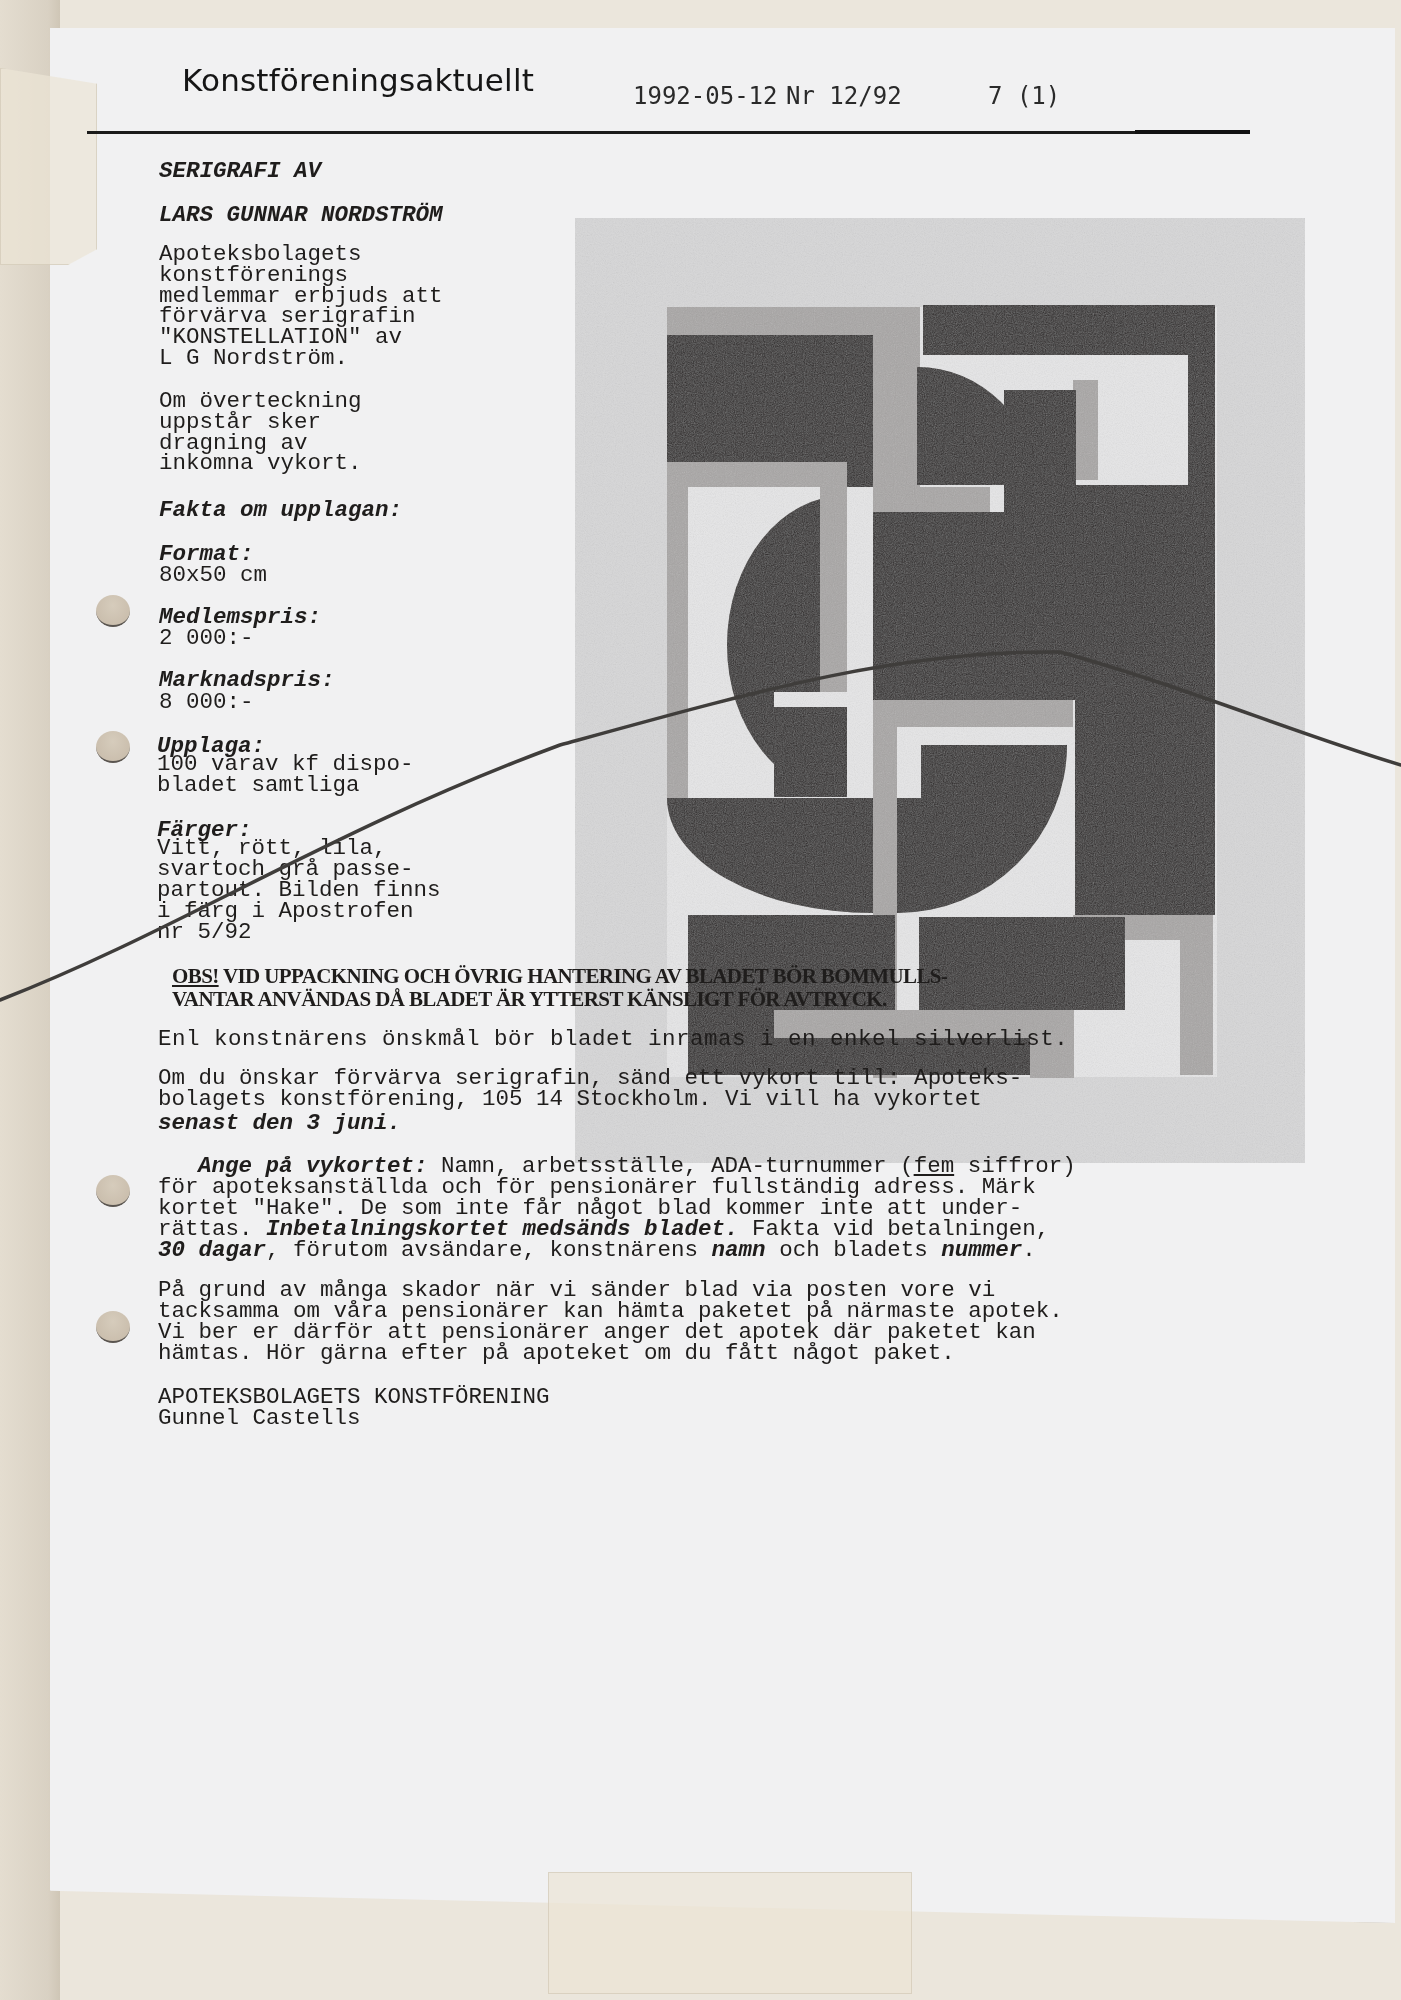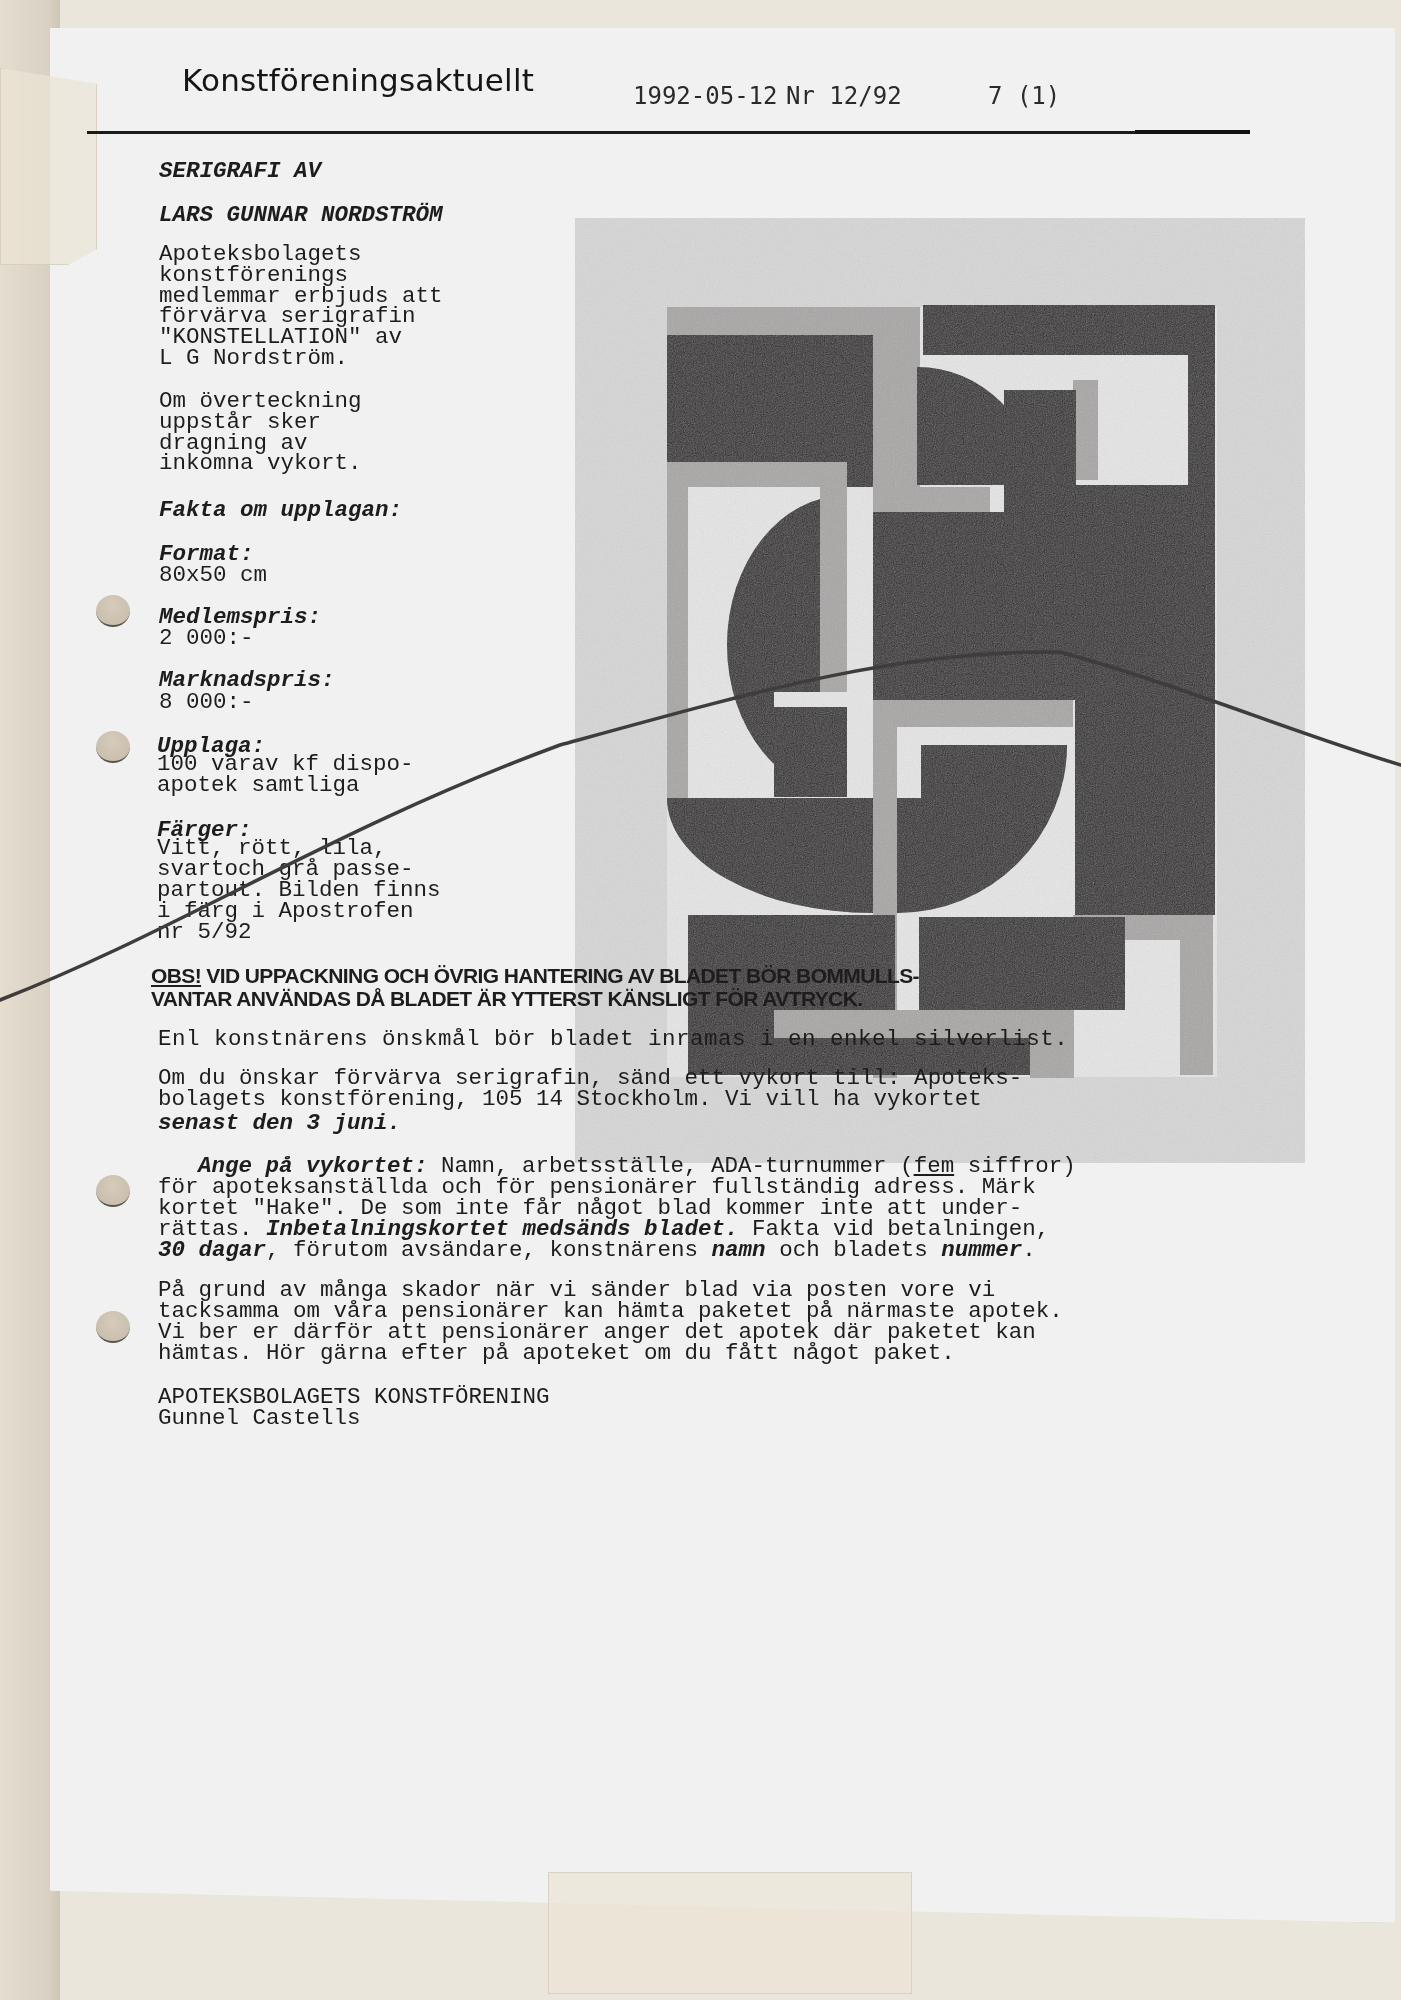--- a/index.html
+++ b/index.html
@@ -38,22 +38,22 @@
   .col-text {
     position:absolute; left:159px; font-size:22.5px; line-height:26.5px; white-space:pre;
     font-family:"Liberation Mono","DejaVu Sans Mono",monospace; color:#1f1d1c;
   }
   .bold { font-weight:bold;font-style:italic; }
   .full-text {
     position:absolute; left:158px; font-size:22.5px; line-height:26.5px; white-space:pre;
     font-family:"Liberation Mono","DejaVu Sans Mono",monospace; color:#1f1d1c;
   }
   .obs-text {
-    position:absolute; left:151px; font-size:21px; line-height:28px; white-space:pre;
-    font-family:Liberation Sans, sans-serif; font-weight:bold;
+    position:absolute; left:172px; font-size:21px; line-height:28px; white-space:pre;
+    font-family:Liberation Serif, serif; font-weight:bold;
     letter-spacing:-0.6px; color:#1f1d1c;
   }
   .u { text-decoration:underline; }
   .punch-hole {
     position:absolute; width:34px; height:30px; border-radius:50%;
     background:radial-gradient(ellipse at 50% 35%, #d6ccbc 0%, #cbbfae 70%, #b9ad9c 100%);
     border-bottom:2px solid #5a5550;
   }
   .tape {
     position:absolute; background:rgba(236,229,214,0.72);
@@ -99,21 +99,21 @@
 <div class="col-text bold" style="top:497px;">Fakta om upplagan:</div>
 
 <div class="col-text bold" style="top:541px;">Format:</div>
 <div class="col-text" style="top:562px;">80x50 cm</div>
 <div class="col-text bold" style="top:604px;">Medlemspris:</div>
 <div class="col-text" style="top:625px;">2 000:-</div>
 <div class="col-text bold" style="top:667px;">Marknadspris:</div>
 <div class="col-text" style="top:689px;">8 000:-</div>
 <div class="col-text bold" style="top:733px; left:157px;">Upplaga:</div>
 <div class="col-text" style="top:754px; left:157px; line-height:21px;">100 varav kf dispo-
-apotek samtliga</div>
+bladet samtliga</div>
 <div class="col-text bold" style="top:817px; left:157px;">Färger:</div>
 <div class="col-text" style="top:838px; left:157px; line-height:21px;">Vitt, rött, lila,
 svartoch grå passe-
 partout. Bilden finns
 i färg i Apostrofen
 nr 5/92</div>
 
 <svg class="artwork" width="730" height="945" viewBox="575 218 730 945">
   <defs>
     <filter id="grain" x="0" y="0" width="100%" height="100%">

